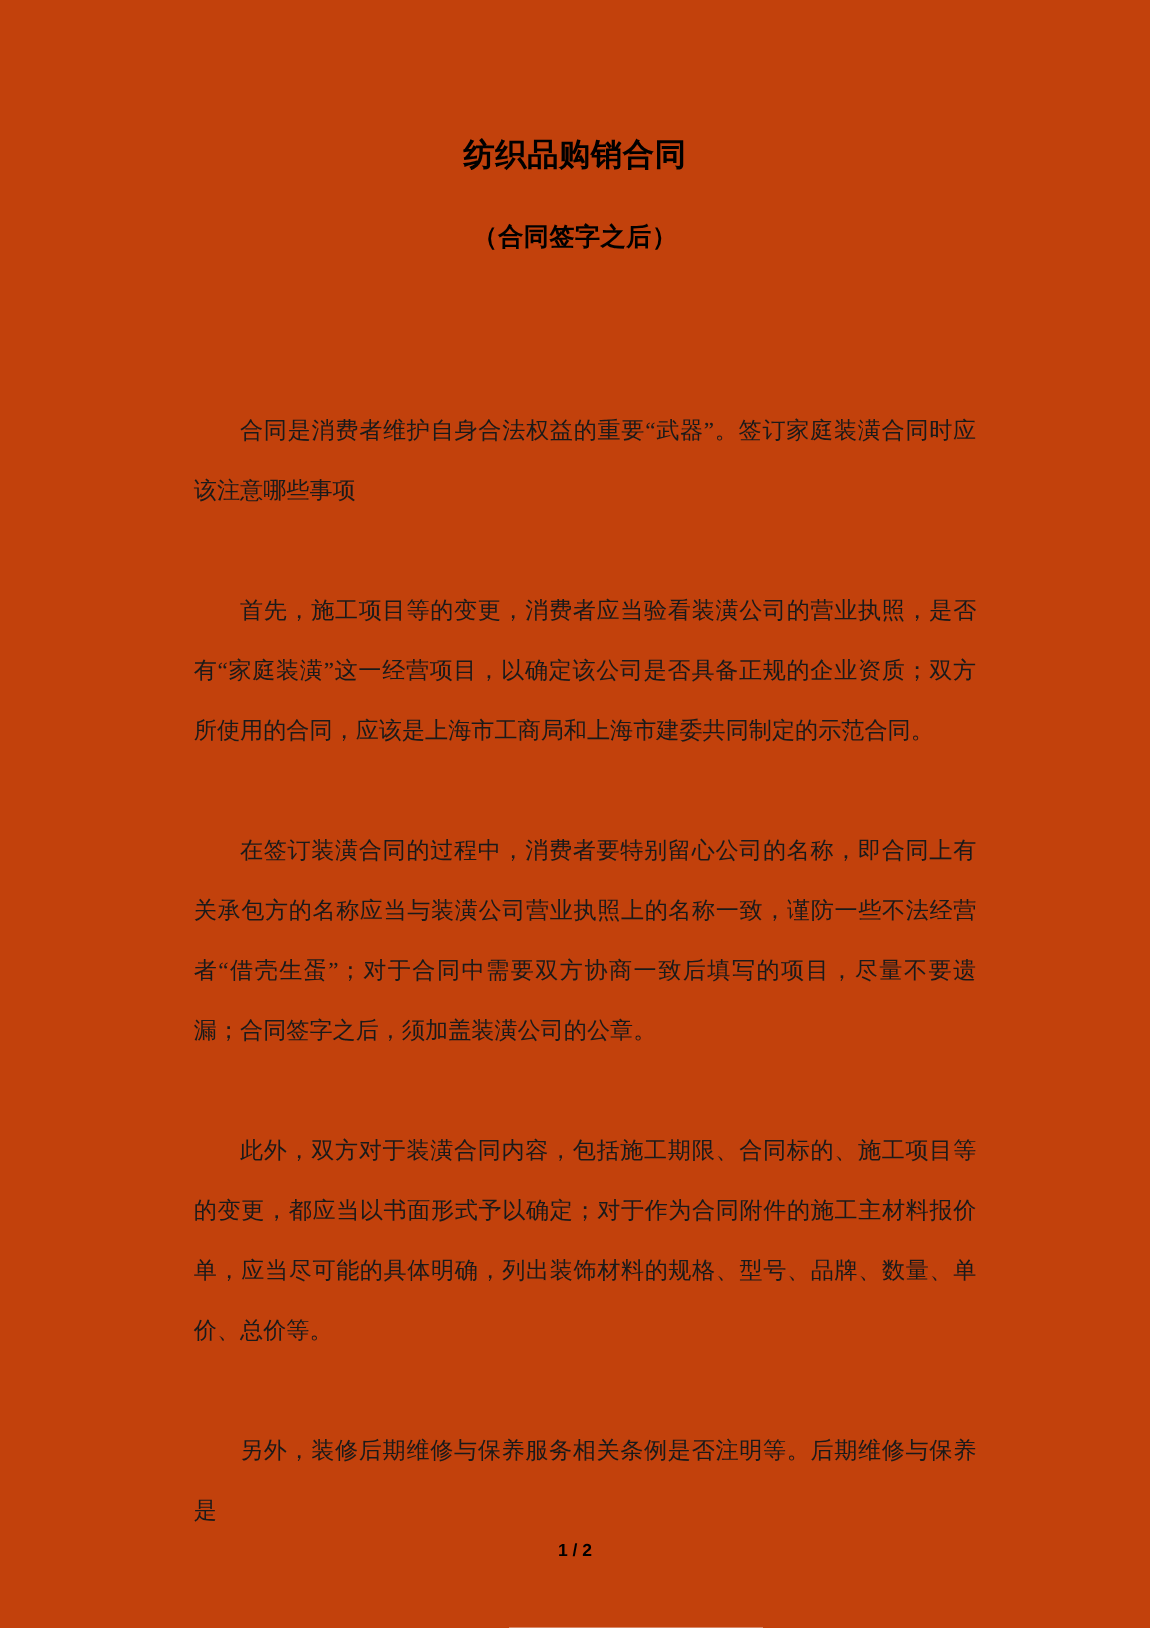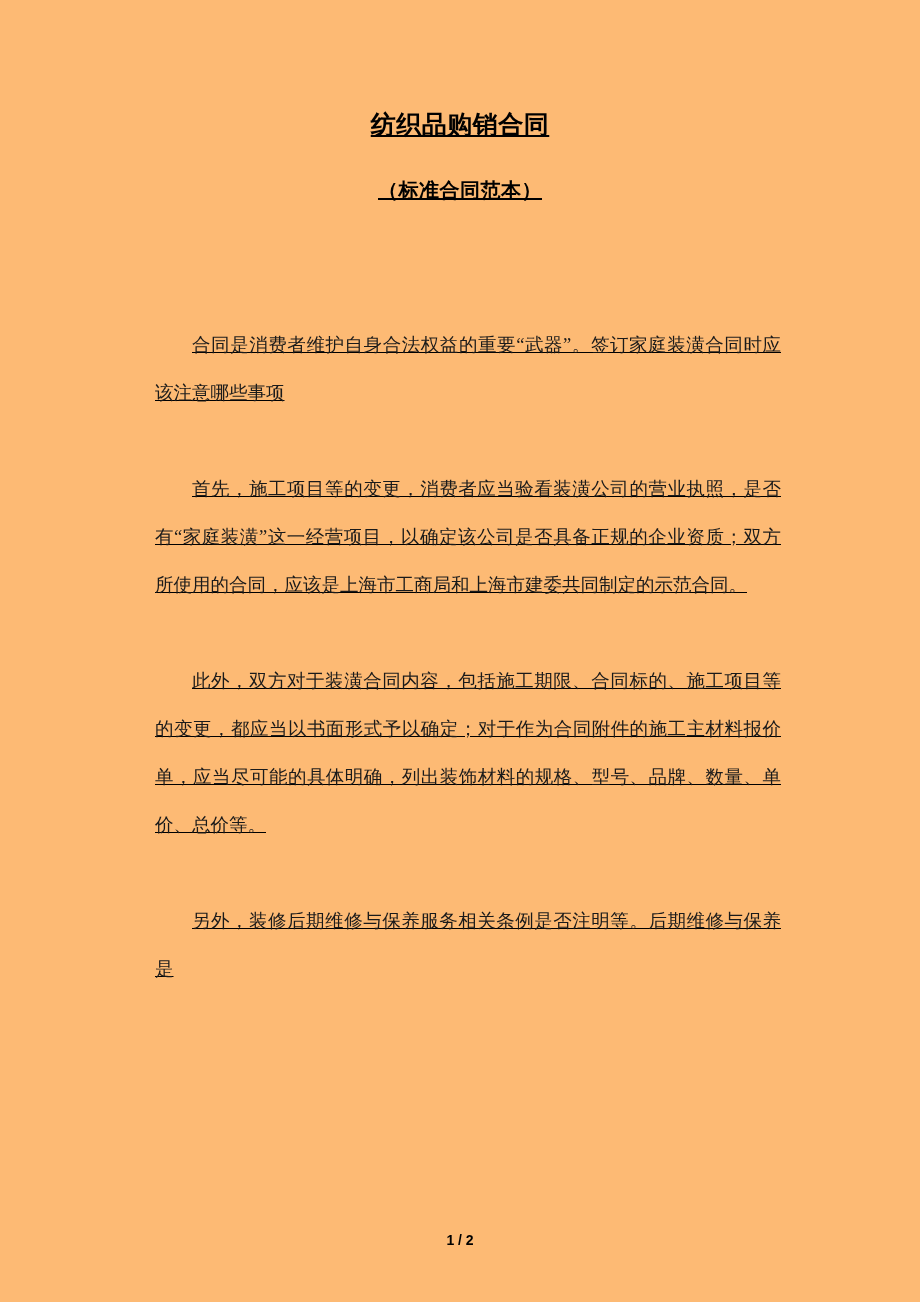--- a/index.html
+++ b/index.html
@@ -7,23 +7,22 @@
   body {
     width: 920px;
     height: 1302px;
     background: #ffffff;
     font-family: "Liberation Serif", "DejaVu Serif", serif;
   }
   .page {
     position: relative;
     width: 920px;
     height: 1302px;
-    background: #fdba74;
+    background: #c2410c;
     overflow: hidden;
-    text-decoration: underline;
   }
   .content {
     padding: 100px 139px 0 139px;
     color: #1a1a1a;
   }
   .doc-title {
     margin: 0;
     font-family: "Liberation Sans", "DejaVu Sans", sans-serif;
     font-weight: bold;
     font-size: 25px;
@@ -67,24 +66,25 @@
     color: #000000;
     margin-top: 44px;
   }
 </style>
 </head>
 <body>
 
 <div class="page">
   <div class="content">
     <h1 class="doc-title">纺织品购销合同</h1>
-    <div class="doc-subtitle">（标准合同范本）</div>
+    <div class="doc-subtitle">（合同签字之后）</div>
 
     <div class="body-text">
       <p>合同是消费者维护自身合法权益的重要“武器”。签订家庭装潢合同时应该注意哪些事项</p>
       <p>首先，施工项目等的变更，消费者应当验看装潢公司的营业执照，是否有“家庭装潢”这一经营项目，以确定该公司是否具备正规的企业资质；双方所使用的合同，应该是上海市工商局和上海市建委共同制定的示范合同。</p>
+      <p>在签订装潢合同的过程中，消费者要特别留心公司的名称，即合同上有关承包方的名称应当与装潢公司营业执照上的名称一致，谨防一些不法经营者“借壳生蛋”；对于合同中需要双方协商一致后填写的项目，尽量不要遗漏；合同签字之后，须加盖装潢公司的公章。</p>
       <p>此外，双方对于装潢合同内容，包括施工期限、合同标的、施工项目等的变更，都应当以书面形式予以确定；对于作为合同附件的施工主材料报价单，应当尽可能的具体明确，列出装饰材料的规格、型号、品牌、数量、单价、总价等。</p>
       <p>另外，装修后期维修与保养服务相关条例是否注明等。后期维修与保养是</p>
     </div>
   </div>
 
   <div class="page-footer">1 / 2</div>
 </div>
 
 </body></html>

